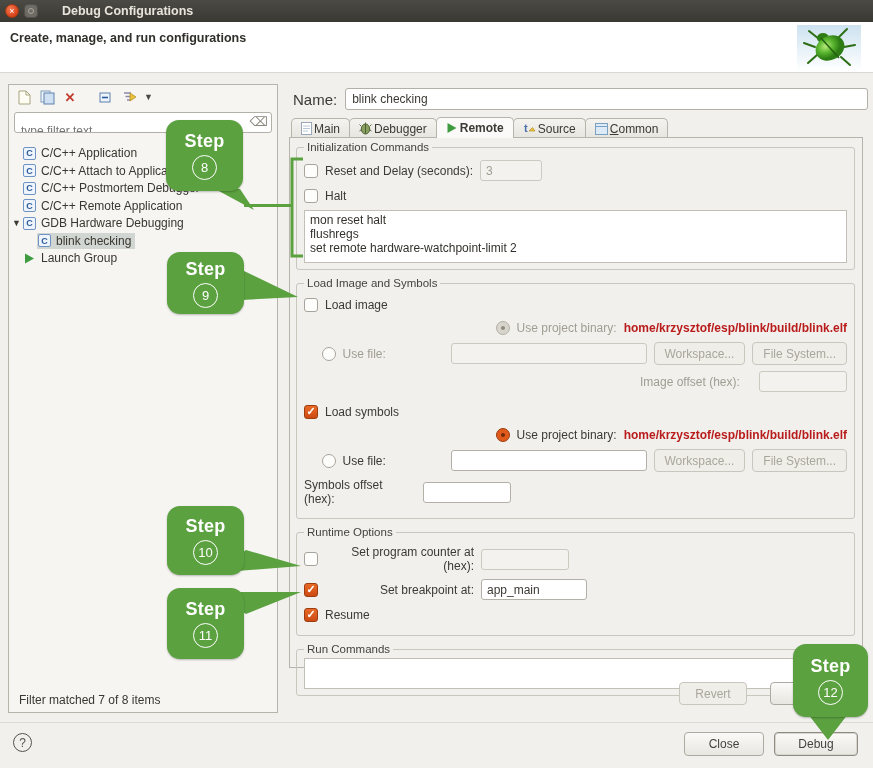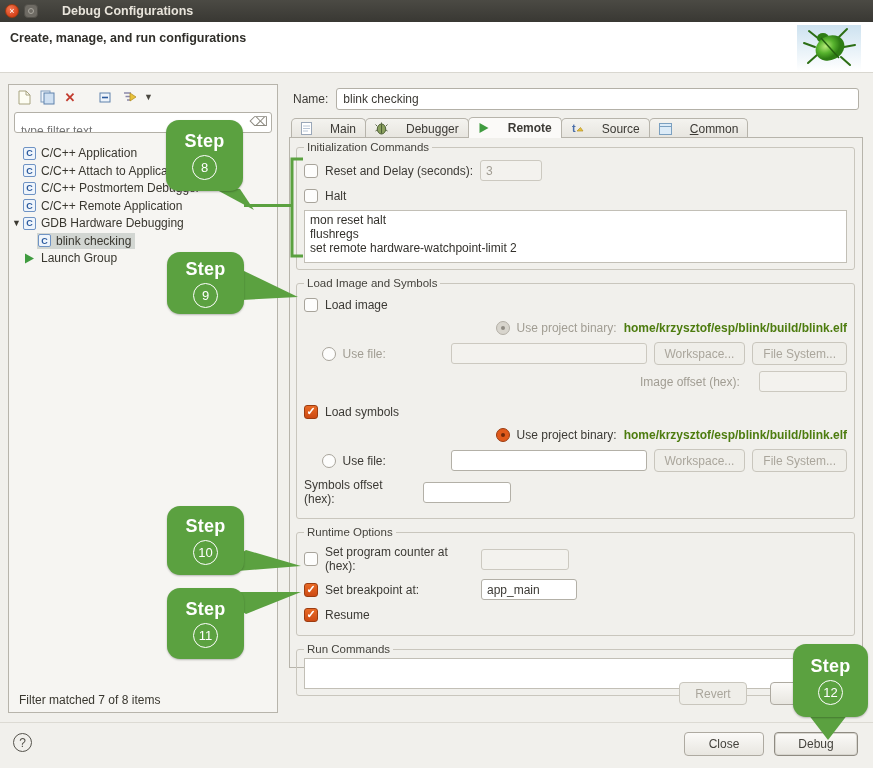--- a/index.html
+++ b/index.html
@@ -37,51 +37,51 @@
   .tree-row.child { padding-left:28px; }
   .expander { width:11px; font-size:9px; color:#3c3a33; }
   .c-ico { width:13px; height:13px; background:#eef4fb; border:1px solid #6f93c4; color:#2c5b9e; font-size:9px; font-weight:bold; display:flex; align-items:center; justify-content:center; margin-right:5px; border-radius:2px; flex:0 0 auto; }
   .sel-wrap { display:flex; align-items:center; background:#d2d6d2; padding:1px 4px 1px 1px; }
   .sel-wrap .c-ico { margin-right:5px; }
   .lp-status { position:absolute; left:10px; bottom:5px; font-size:12px; color:#39372f; }
 
   
   .right-panel { position:absolute; left:287px; top:84px; width:578px; height:636px; }
   .name-row { position:absolute; left:6px; top:4px; display:flex; align-items:center; }
-  .name-label { font-size:12px; margin-right:8px; }
+  .name-label { font-size:15px; margin-right:8px; }
   .name-input { width:523px; height:22px; border:1px solid #b3b0a7; border-radius:3px; font-size:12px; padding:0 6px; color:#3c3a35; background:#fff; font-family:"Liberation Sans",sans-serif; }
 
   .tabs { position:absolute; left:4px; top:33px; display:flex; align-items:flex-end; height:21px; }
-  .tab { display:flex; align-items:center; gap:18px; height:20px; padding:0 9px; font-size:12px; color:#3c3a35;
+  .tab { display:flex; align-items:center; gap:2px; height:20px; padding:0 9px; font-size:12px; color:#3c3a35;
     border:1px solid #b7b4ab; border-bottom:none; border-radius:5px 5px 0 0; background:linear-gradient(#f4f3ef,#e7e5df); margin-right:-1px; }
   .tab.active { background:#fbfaf8; height:21px; font-weight:bold; z-index:2; }
   .tab-common-label::first-letter { text-decoration:underline; }
 
   .tab-content { position:absolute; left:2px; top:53px; width:574px; height:531px; border:1px solid #b7b4ab; background:#f1f0ec; padding:3px 7px 0 6px; }
 
   fieldset.group { border:1px solid #c9c6bd; border-radius:3px; padding:1px 7px 6px 7px; margin-bottom:7px; }
   fieldset.group legend { font-size:11.5px; color:#45433d; padding:0 3px; margin-left:0px; }
   .row { display:flex; align-items:center; gap:7px; margin:6px 0; font-size:12px; min-height:17px; }
   .row.indent { margin-left:9px;justify-content:flex-end; }
   .dim { color:#a19d93; }
-  .path { font-weight:bold; color:#4d7c0f; }
+  .path { font-weight:bold; color:#b91c1c; }
 
   .cb { width:14px; height:14px; border:1px solid #a8a49b; border-radius:3px; background:#fdfdfc; flex:0 0 auto; display:flex; align-items:center; justify-content:center; }
   .cb.checked { background:linear-gradient(#e86a26,#cd4a13); border-color:#9c3c10; color:#fff; font-size:11px; font-weight:bold; }
   .cb.checked::after { content:"✓"; margin-top:-1px; }
   .radio { width:14px; height:14px; border:1px solid #a8a49b; border-radius:50%; background:#fdfdfc; flex:0 0 auto; position:relative; }
   .radio.sel { background:#e05a1c; border-color:#9c3c10; }
   .radio.sel::after { content:""; position:absolute; left:4px; top:4px; width:4px; height:4px; border-radius:50%; background:#70290a; }
   .radio.sel-dis { background:#d8d5cd; border-color:#b3afa6; }
   .radio.sel-dis::after { content:""; position:absolute; left:4px; top:4px; width:4px; height:4px; border-radius:50%; background:#8f8b82; }
 
   .tfield { height:21px; border:1px solid #b3b0a7; border-radius:3px; background:#fff; font-size:12px; padding:0 5px; color:#3c3a35; font-family:"Liberation Sans",sans-serif; }
   .tfield:disabled, .tfield.dis { background:#f3f2ee; border-color:#ccc9c0; color:#a19d93; }
-  .w-small { width:62px; } .w-offset { width:88px; } .w-file { width:196px; } .w-bp { width:96px; }
-  .lab-file { width:101px; } .lab-offset { width:112px; } .lab-rt { width:149px; }
+  .w-small { width:62px; } .w-offset { width:88px; } .w-file { width:196px; } .w-bp { width:106px; }
+  .lab-file { width:101px; } .lab-offset { width:112px; } .lab-rt { width:149px;text-align:right; }
 
   .btn { height:23px; border:1px solid #aeaaa1; border-radius:4px; background:linear-gradient(#fbfaf8,#e8e6e0); font-size:12px; color:#45433d; padding:0 10px; font-family:"Liberation Sans",sans-serif; }
   .btn.dis { color:#aaa69c; background:#efeee9; border-color:#c9c6bd; }
   .cmdbox { background:#fff; border:1px solid #c2bfb6; font-size:12px; padding:2px 5px; white-space:pre-line; line-height:1.17; color:#33312c; }
   .cmd-init { height:53px; margin-top:2px; }
   .cmd-run { height:31px; margin-top:2px; }
 
   .revert-btn { position:absolute; left:392px; top:598px; width:68px; }
   .apply-btn { position:absolute; left:483px; top:598px; width:92px; }
 

